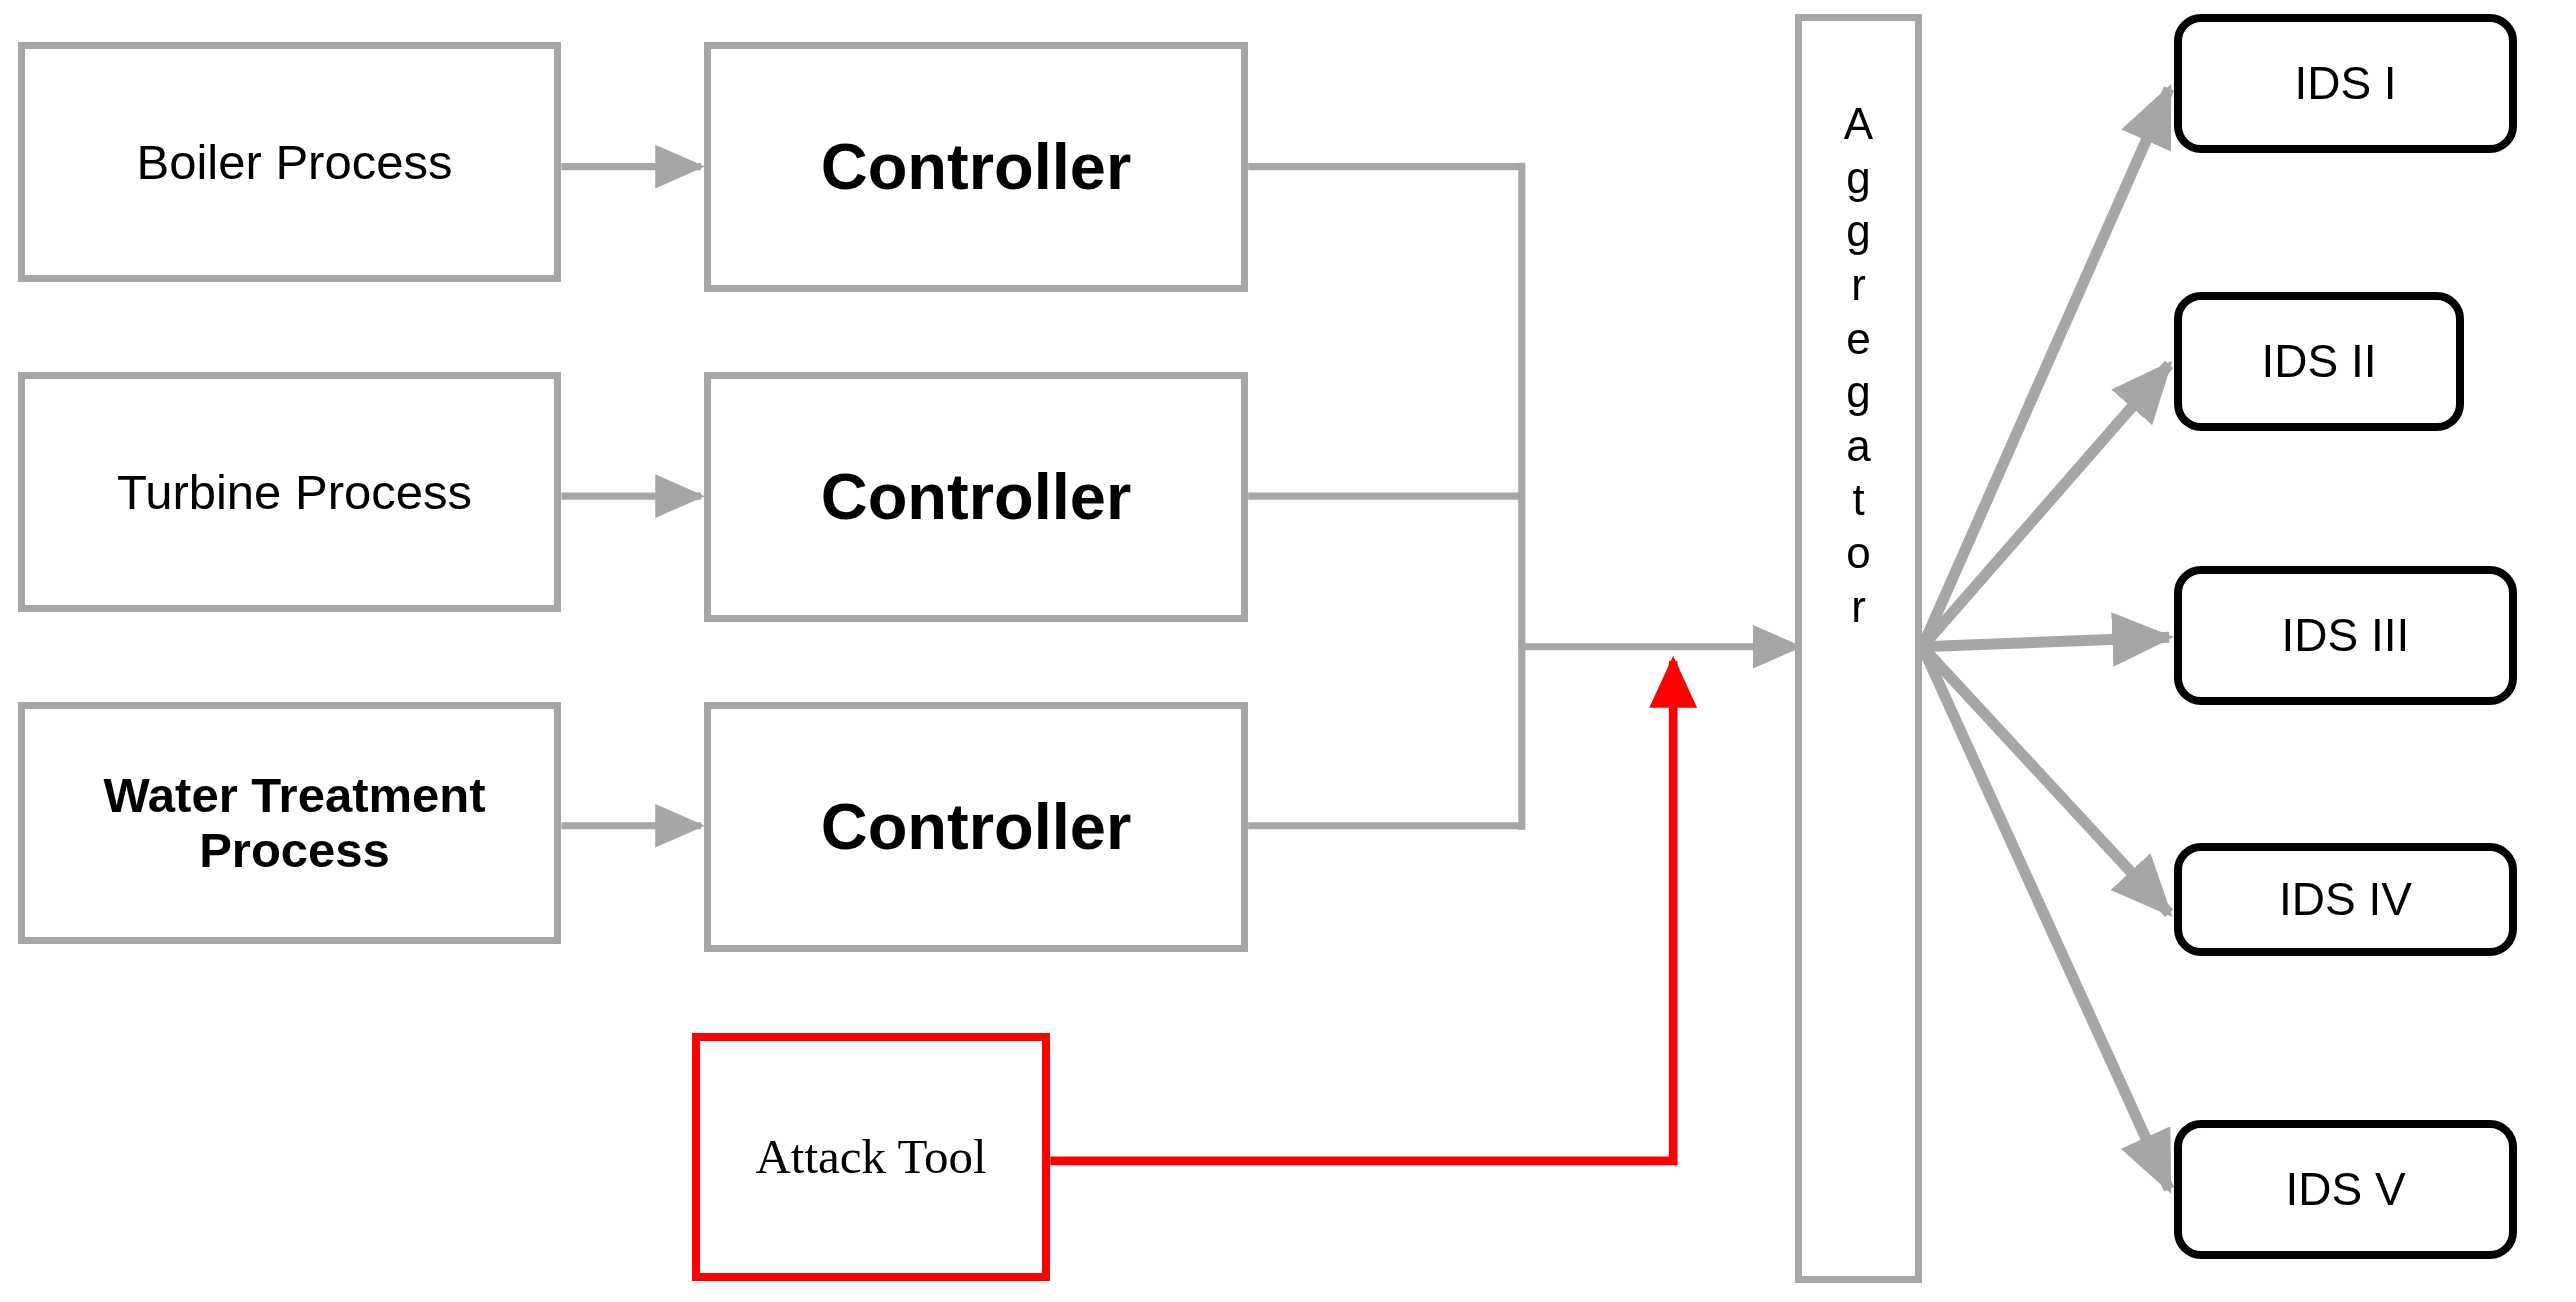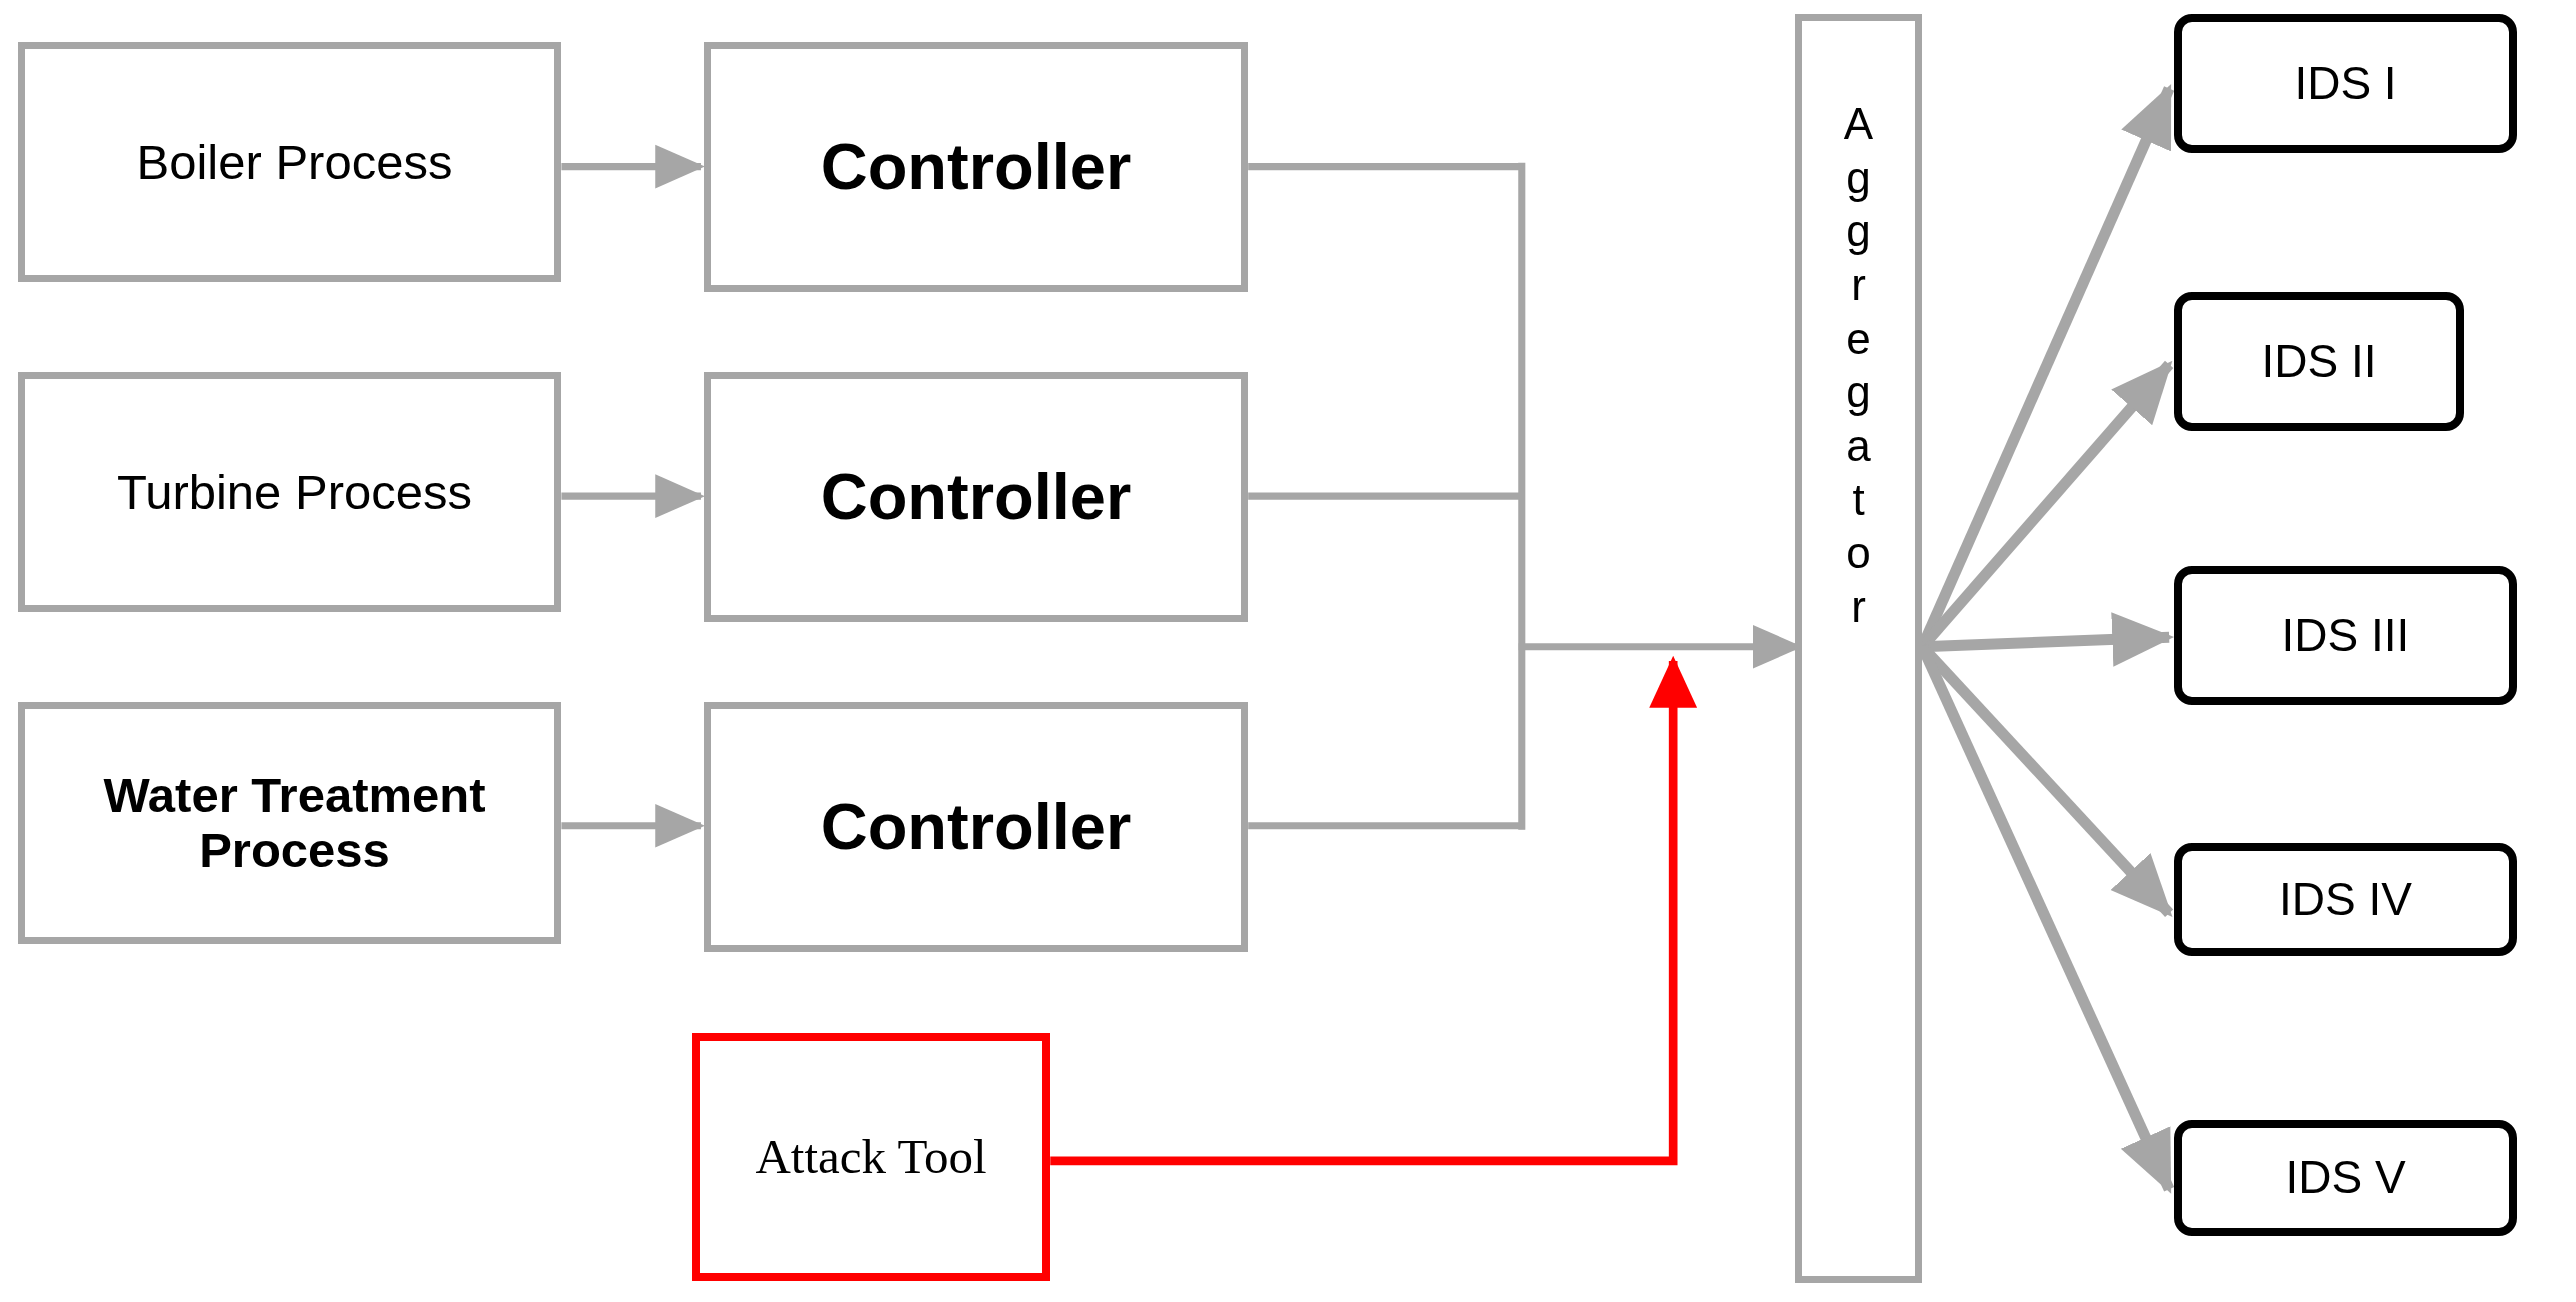--- a/index.html
+++ b/index.html
@@ -58,21 +58,21 @@
     justify-content: flex-start;
     padding-top: 76px;
   }
   .agg-box .agg-char {
     display: block;
     line-height: 1.22;
     letter-spacing: 0;
   }
   .ids-box {
     border: 8.7px solid #000000;
-    border-radius: 18px;
+    border-radius: 27px;
     font-size: 46px;
   }
   .node-label {
     white-space: pre-line;
     pointer-events: none;
   }
 </style>
 </head>
 <body>
 
@@ -161,18 +161,18 @@
   </div>
   <div class="node ids-box" id="n-ids-1" style="left: 2174px; top: 292px; width: 290px; height: 139px;">
     <span class="node-label">IDS II</span>
   </div>
   <div class="node ids-box" id="n-ids-2" style="left: 2174px; top: 566px; width: 343px; height: 139px;">
     <span class="node-label">IDS III</span>
   </div>
   <div class="node ids-box" id="n-ids-3" style="left: 2174px; top: 843px; width: 343px; height: 113px;">
     <span class="node-label">IDS IV</span>
   </div>
-  <div class="node ids-box" id="n-ids-4" style="left: 2174px; top: 1120px; width: 343px; height: 116px;">
+  <div class="node ids-box" id="n-ids-4" style="left: 2174px; top: 1120px; width: 343px; height: 139px;">
     <span class="node-label">IDS V</span>
   </div>
 
 </div>
 
 
 </body></html>

